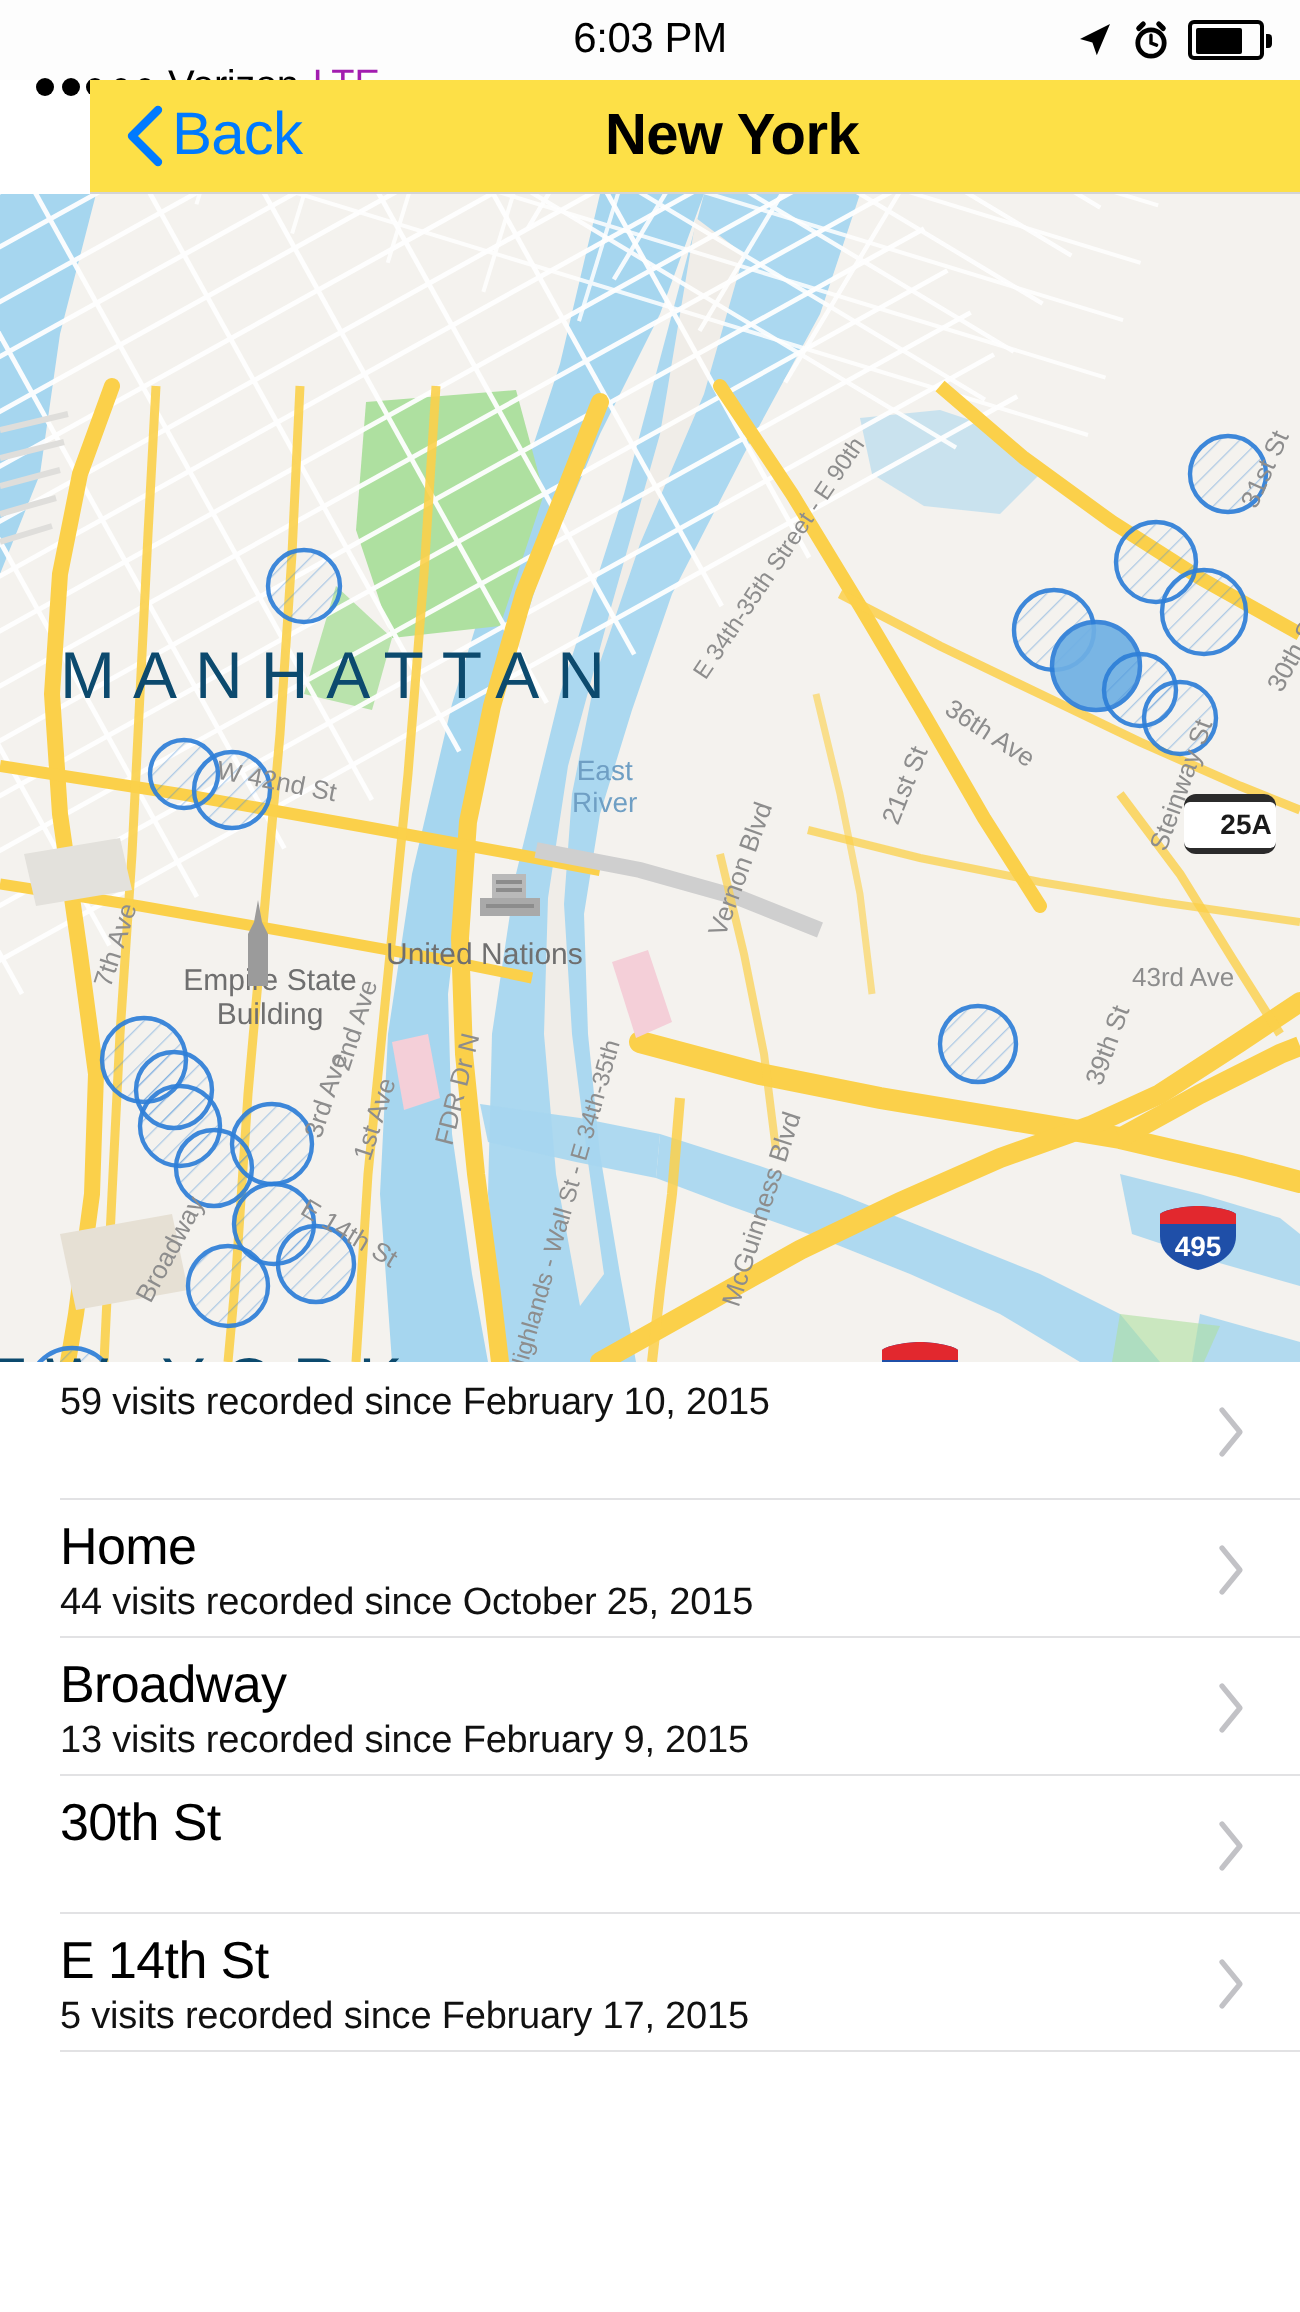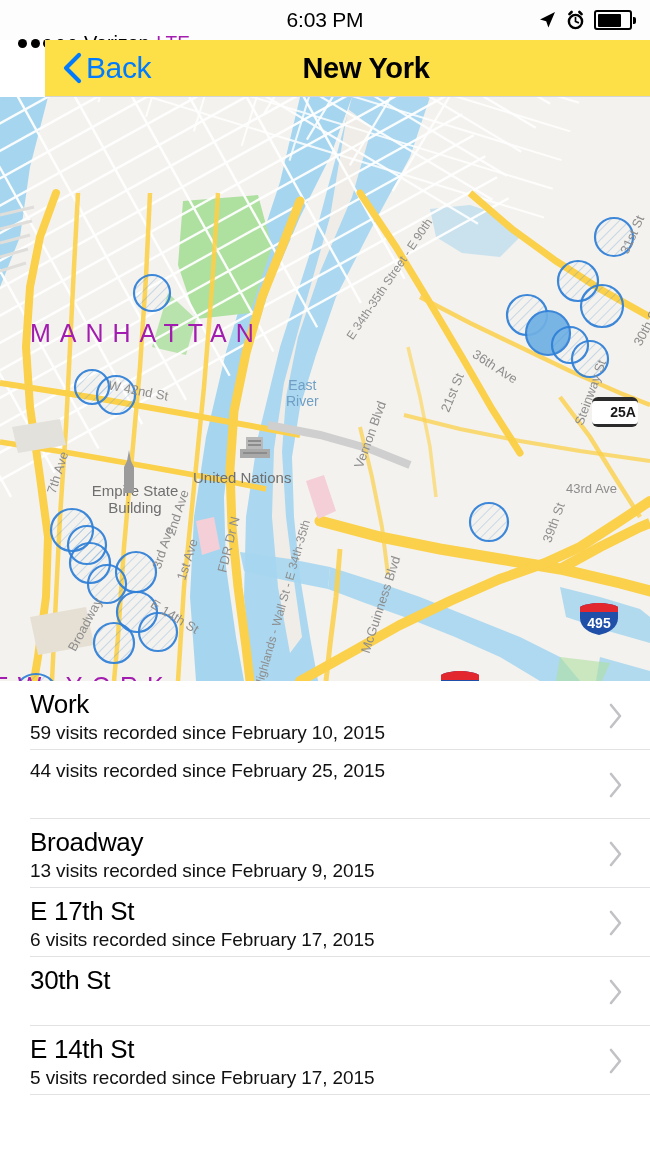--- a/index.html
+++ b/index.html
@@ -27,21 +27,21 @@
           border-bottom:1px solid #d4d4d6;display:flex;align-items:center;margin-left:45px;}
   .nav-back{position:absolute;left:16px;display:flex;align-items:center;gap:3px;cursor:pointer;}
   .nav-back-label{font-size:30px;color:#007aff;letter-spacing:-.4px;}
   .nav-title{position:absolute;left:16px;right:0;text-align:center;font-size:29px;
              font-weight:bold;color:#000;letter-spacing:-.3px;}
 
   
   .map{position:relative;width:650px;height:584px;overflow:hidden;background:#f4f2ee;}
   .map svg{position:absolute;left:0;top:0;}
   .maplabel{position:absolute;color:#8a8a8a;pointer-events:none;white-space:nowrap;}
-  .city-label{font-size:25px;letter-spacing:9px;color:#a21caf;font-weight:normal;}
+  .city-label{font-size:33px;letter-spacing:9px;color:#0c4a6e;font-weight:normal;}
   .poi-label{font-size:15px;color:#6f6f6f;text-align:center;line-height:1.15;}
   .street-label{font-size:13px;color:#8d8d8d;}
   .water-label{font-size:14px;color:#6f9fc4;text-align:center;line-height:1.15;}
 
   .shield-i{position:absolute;width:42px;height:34px;}
   .shield-ny{position:absolute;width:46px;height:30px;background:#2b2b2b;
              border-radius:6px;display:flex;align-items:center;justify-content:center;}
   .shield-ny-inner{width:38px;height:23px;background:#fff;border-radius:3px;
                    display:flex;align-items:center;justify-content:center;
                    font-size:14px;font-weight:bold;color:#1a1a1a;padding-left:16px;}
@@ -355,47 +355,40 @@
     <path d="M21 1 C28 1 38 3 40 5 L40 10 L2 10 L2 5 C4 3 14 1 21 1 Z" fill="#e2282e"></path>
     <text x="21" y="26" font-family="Liberation Sans, sans-serif" font-size="14" font-weight="bold" fill="#fff" text-anchor="middle">278</text>
   </svg>
   <div class="shield-ny" style="left:592px;top:300px;">
     <div class="shield-ny-inner">25A</div>
   </div>
 </div>
 
 <div class="list" id="list-root">
     <div class="row">
-      <div class="row-title">Work</div>
       <div class="row-sub">59 visits recorded since February 10, 2015</div>
       <svg class="chev" width="16" height="28" viewBox="0 0 16 28">
         <path d="M3 3 L12 14 L3 25" fill="none" stroke="#c2c2c6" stroke-width="2.6" stroke-linecap="round" stroke-linejoin="round"></path>
       </svg>
     </div>
     <div class="row">
-      <div class="row-sub">44 visits recorded since February 25, 2015</div>
+      <div class="row-title">Home</div>
+      <div class="row-sub">44 visits recorded since October 25, 2015</div>
       <svg class="chev" width="16" height="28" viewBox="0 0 16 28">
         <path d="M3 3 L12 14 L3 25" fill="none" stroke="#c2c2c6" stroke-width="2.6" stroke-linecap="round" stroke-linejoin="round"></path>
       </svg>
     </div>
     <div class="row">
       <div class="row-title">Broadway</div>
       <div class="row-sub">13 visits recorded since February 9, 2015</div>
       <svg class="chev" width="16" height="28" viewBox="0 0 16 28">
         <path d="M3 3 L12 14 L3 25" fill="none" stroke="#c2c2c6" stroke-width="2.6" stroke-linecap="round" stroke-linejoin="round"></path>
       </svg>
     </div>
     <div class="row">
-      <div class="row-title">E 17th St</div>
-      <div class="row-sub">6 visits recorded since February 17, 2015</div>
-      <svg class="chev" width="16" height="28" viewBox="0 0 16 28">
-        <path d="M3 3 L12 14 L3 25" fill="none" stroke="#c2c2c6" stroke-width="2.6" stroke-linecap="round" stroke-linejoin="round"></path>
-      </svg>
-    </div>
-    <div class="row">
       <div class="row-title">30th St</div>
       <svg class="chev" width="16" height="28" viewBox="0 0 16 28">
         <path d="M3 3 L12 14 L3 25" fill="none" stroke="#c2c2c6" stroke-width="2.6" stroke-linecap="round" stroke-linejoin="round"></path>
       </svg>
     </div>
     <div class="row">
       <div class="row-title">E 14th St</div>
       <div class="row-sub">5 visits recorded since February 17, 2015</div>
       <svg class="chev" width="16" height="28" viewBox="0 0 16 28">
         <path d="M3 3 L12 14 L3 25" fill="none" stroke="#c2c2c6" stroke-width="2.6" stroke-linecap="round" stroke-linejoin="round"></path>

